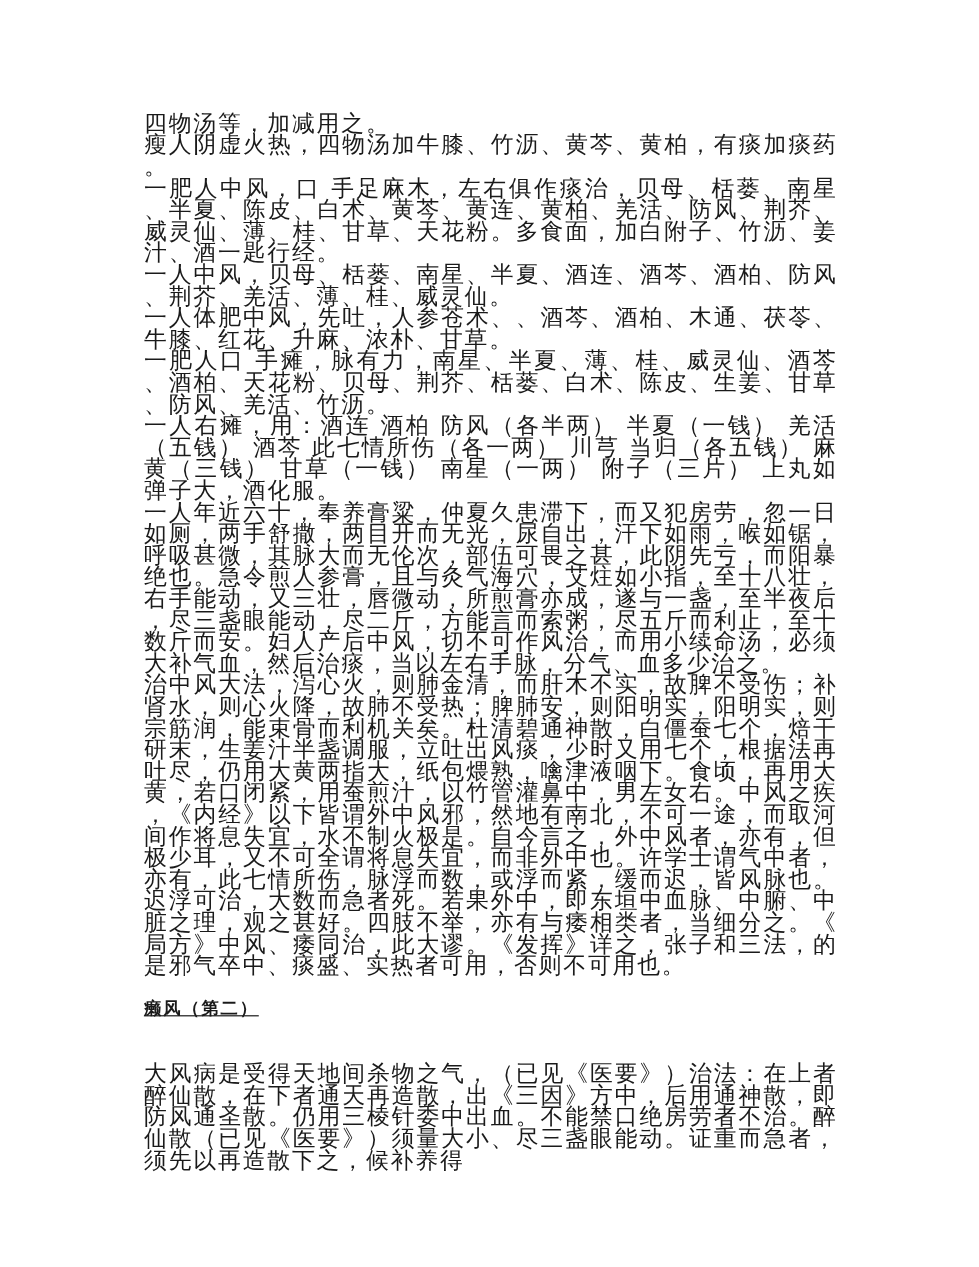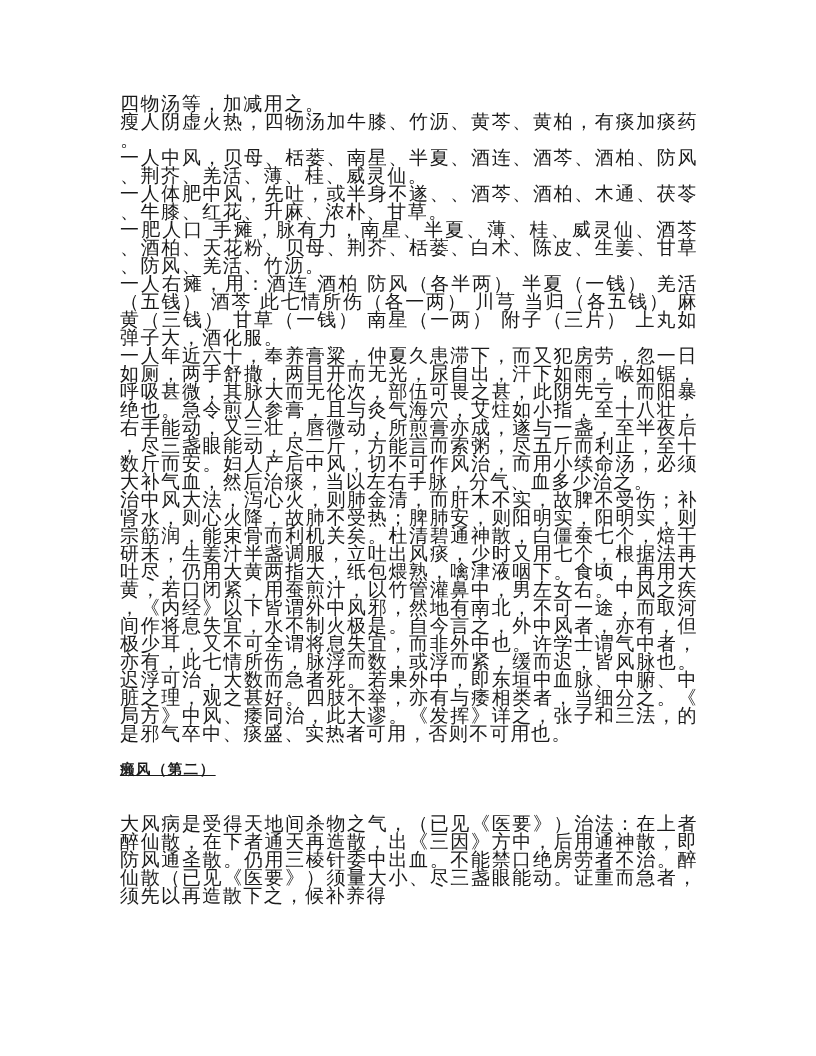--- a/index.html
+++ b/index.html
@@ -41,22 +41,23 @@
     .gap-after-title {
       height: 36px;
     }
   </style>
 </head>
 <body>
 
 <div class="page">
   <p class="para">四物汤等，加减用之。</p>
   <p class="para">瘦人阴虚火热，四物汤加牛膝、竹沥、黄芩、黄柏，有痰加痰药。</p>
+  <p class="para">一肥人中风，口 手足麻木，左右俱作痰治，贝母、栝蒌、南星、半夏、陈皮、白术、黄芩、黄连、黄柏、羌活、防风、荆芥、威灵仙、薄、桂、甘草、天花粉。多食面，加白附子、竹沥、姜汁、酒一匙行经。</p>
   <p class="para">一人中风，贝母、栝蒌、南星、半夏、酒连、酒芩、酒柏、防风、荆芥、羌活、薄、桂、威灵仙。</p>
-  <p class="para">一人体肥中风，先吐，或半身不遂、、酒芩、酒柏、木通、茯苓、牛膝、红花、升麻、浓朴、甘草。</p>
+  <p class="para">一人体肥中风，先吐，人参苍术、、酒芩、酒柏、木通、茯苓、牛膝、红花、升麻、浓朴、甘草。</p>
   <p class="para">一肥人口 手瘫，脉有力，南星、半夏、薄、桂、威灵仙、酒芩、酒柏、天花粉、贝母、荆芥、栝蒌、白术、陈皮、生姜、甘草、防风、羌活、竹沥。</p>
   <p class="para">一人右瘫，用：酒连 酒柏 防风（各半两） 半夏（一钱） 羌活（五钱） 酒芩 此七情所伤（各一两） 川芎 当归（各五钱） 麻黄（三钱） 甘草（一钱） 南星（一两） 附子（三片） 上丸如弹子大，酒化服。</p>
   <p class="para">一人年近六十，奉养膏粱，仲夏久患滞下，而又犯房劳，忽一日如厕，两手舒撒，两目开而无光，尿自出，汗下如雨，喉如锯，呼吸甚微，其脉大而无伦次，部伍可畏之甚，此阴先亏，而阳暴绝也。急令煎人参膏，且与灸气海穴，艾炷如小指，至十八壮，右手能动，又三壮，唇微动，所煎膏亦成，遂与一盏，至半夜后，尽三盏眼能动，尽二斤，方能言而索粥，尽五斤而利止，至十数斤而安。妇人产后中风，切不可作风治，而用小续命汤，必须大补气血，然后治痰，当以左右手脉，分气、血多少治之。</p>
   <p class="para">治中风大法，泻心火，则肺金清，而肝木不实，故脾不受伤；补肾水，则心火降，故肺不受热；脾肺安，则阳明实，阳明实，则宗筋润，能束骨而利机关矣。杜清碧通神散，白僵蚕七个，焙干研末，生姜汁半盏调服，立吐出风痰，少时又用七个，根据法再吐尽，仍用大黄两指大，纸包煨熟，噙津液咽下。食顷，再用大黄，若口闭紧，用蚕煎汁，以竹管灌鼻中，男左女右。中风之疾，《内经》以下皆谓外中风邪，然地有南北，不可一途，而取河间作将息失宜，水不制火极是。自今言之，外中风者，亦有，但极少耳，又不可全谓将息失宜，而非外中也。许学士谓气中者，亦有，此七情所伤，脉浮而数，或浮而紧，缓而迟，皆风脉也。迟浮可治，大数而急者死。若果外中，即东垣中血脉、中腑、中脏之理，观之甚好。四肢不举，亦有与痿相类者，当细分之。《局方》中风、痿同治，此大谬。《发挥》详之，张子和三法，的是邪气卒中、痰盛、实热者可用，否则不可用也。</p>
 
   <h2 class="section-title">癞风（第二）</h2>
   <div class="gap-after-title"></div>
 
   <p class="para">大风病是受得天地间杀物之气，（已见《医要》）治法：在上者醉仙散，在下者通天再造散，出《三因》方中，后用通神散，即防风通圣散。仍用三棱针委中出血。不能禁口绝房劳者不治。醉仙散（已见《医要》）须量大小、尽三盏眼能动。证重而急者，须先以再造散下之，候补养得</p>
 </div>

